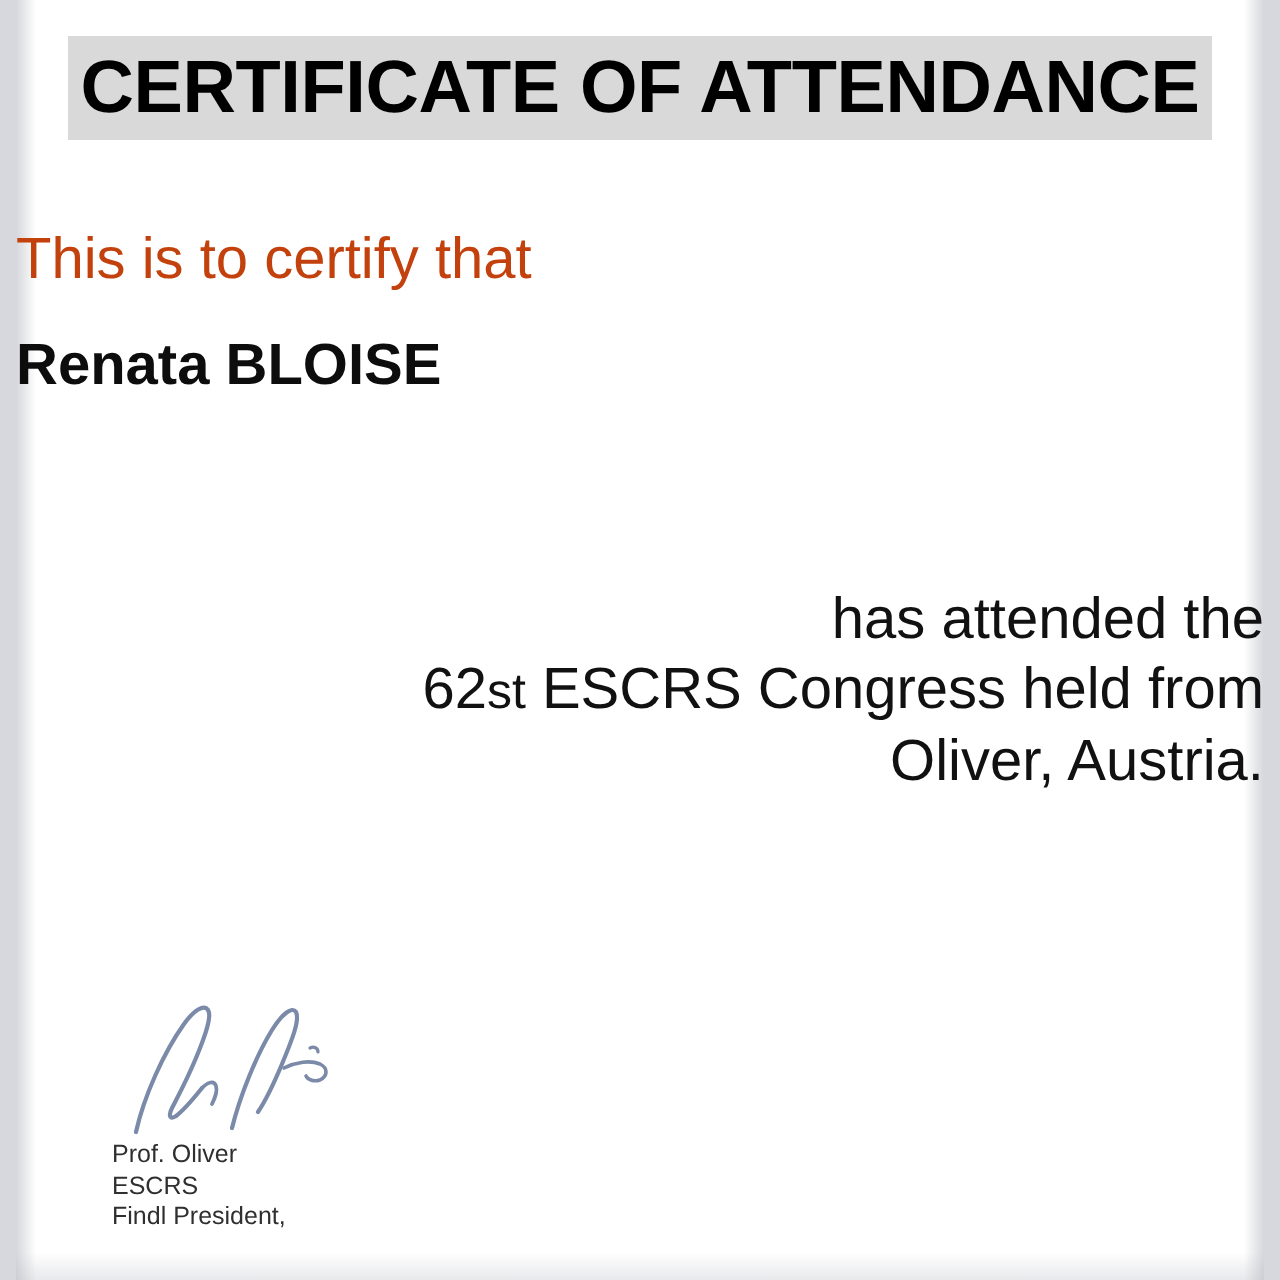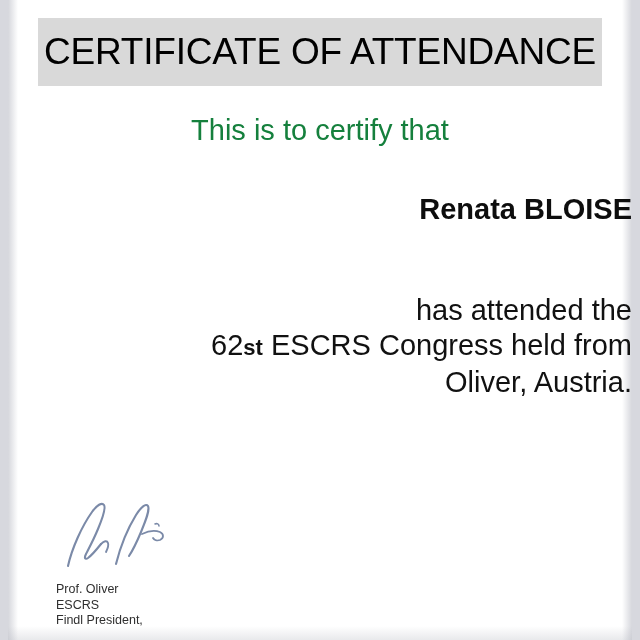--- a/index.html
+++ b/index.html
@@ -49,47 +49,47 @@
     top: 18px;
     left: 0;
     width: 100%;
     text-align: center;
   }
   #certificate-title {
     display: inline-block;
     background: #d9d9d9;
     color: #000000;
     font-size: 37px;
-    font-weight: normal;
+    font-weight: bold;
     letter-spacing: -0.2px;
     line-height: 44px;
-    padding: 12px 6px;
+    padding: 4px 6px;
     white-space: nowrap;
   }
 
   
   #intro-line {
     position: absolute;
     top: 111px;
     left: 0;
     width: 100%;
-    text-align: center;
+    text-align: left;
     font-size: 29px;
     line-height: 38px;
-    color: #15803d;
+    color: #c2410c;
     font-weight: normal;
   }
 
   
   #recipient-name {
     position: absolute;
-    top: 190px;
+    top: 164px;
     left: 0;
     width: 100%;
-    text-align: right;
+    text-align: left;
     font-size: 29px;
     line-height: 38px;
     font-weight: bold;
     color: #0d0d0d;
   }
 
   
   #attendance-block {
     position: absolute;
     top: 293px;
@@ -98,38 +98,37 @@
     text-align: right;
     font-size: 29px;
     line-height: 35px;
     color: #111111;
   }
   .attend-line {
     display: block;
     white-space: nowrap;
   }
   .ordinal-suffix {
-    font-size: 22px;
-    font-weight: bold;
+    font-size: 25px;
   }
 
   
   #signature-block {
     position: absolute;
     left: 48px;
     top: 498px;
     width: 230px;
   }
   #signature-mark {
     display: block;
     width: 120px;
     height: 72px;
   }
   #signatory-text {
-    margin-top: 12px;
+    margin-top: 0;
     font-size: 12.5px;
     line-height: 15.5px;
     color: #2f2f2f;
     font-weight: normal;
   }
   .sig-line { display: block; white-space: nowrap; }
 </style>
 </head>
 <body>
 

